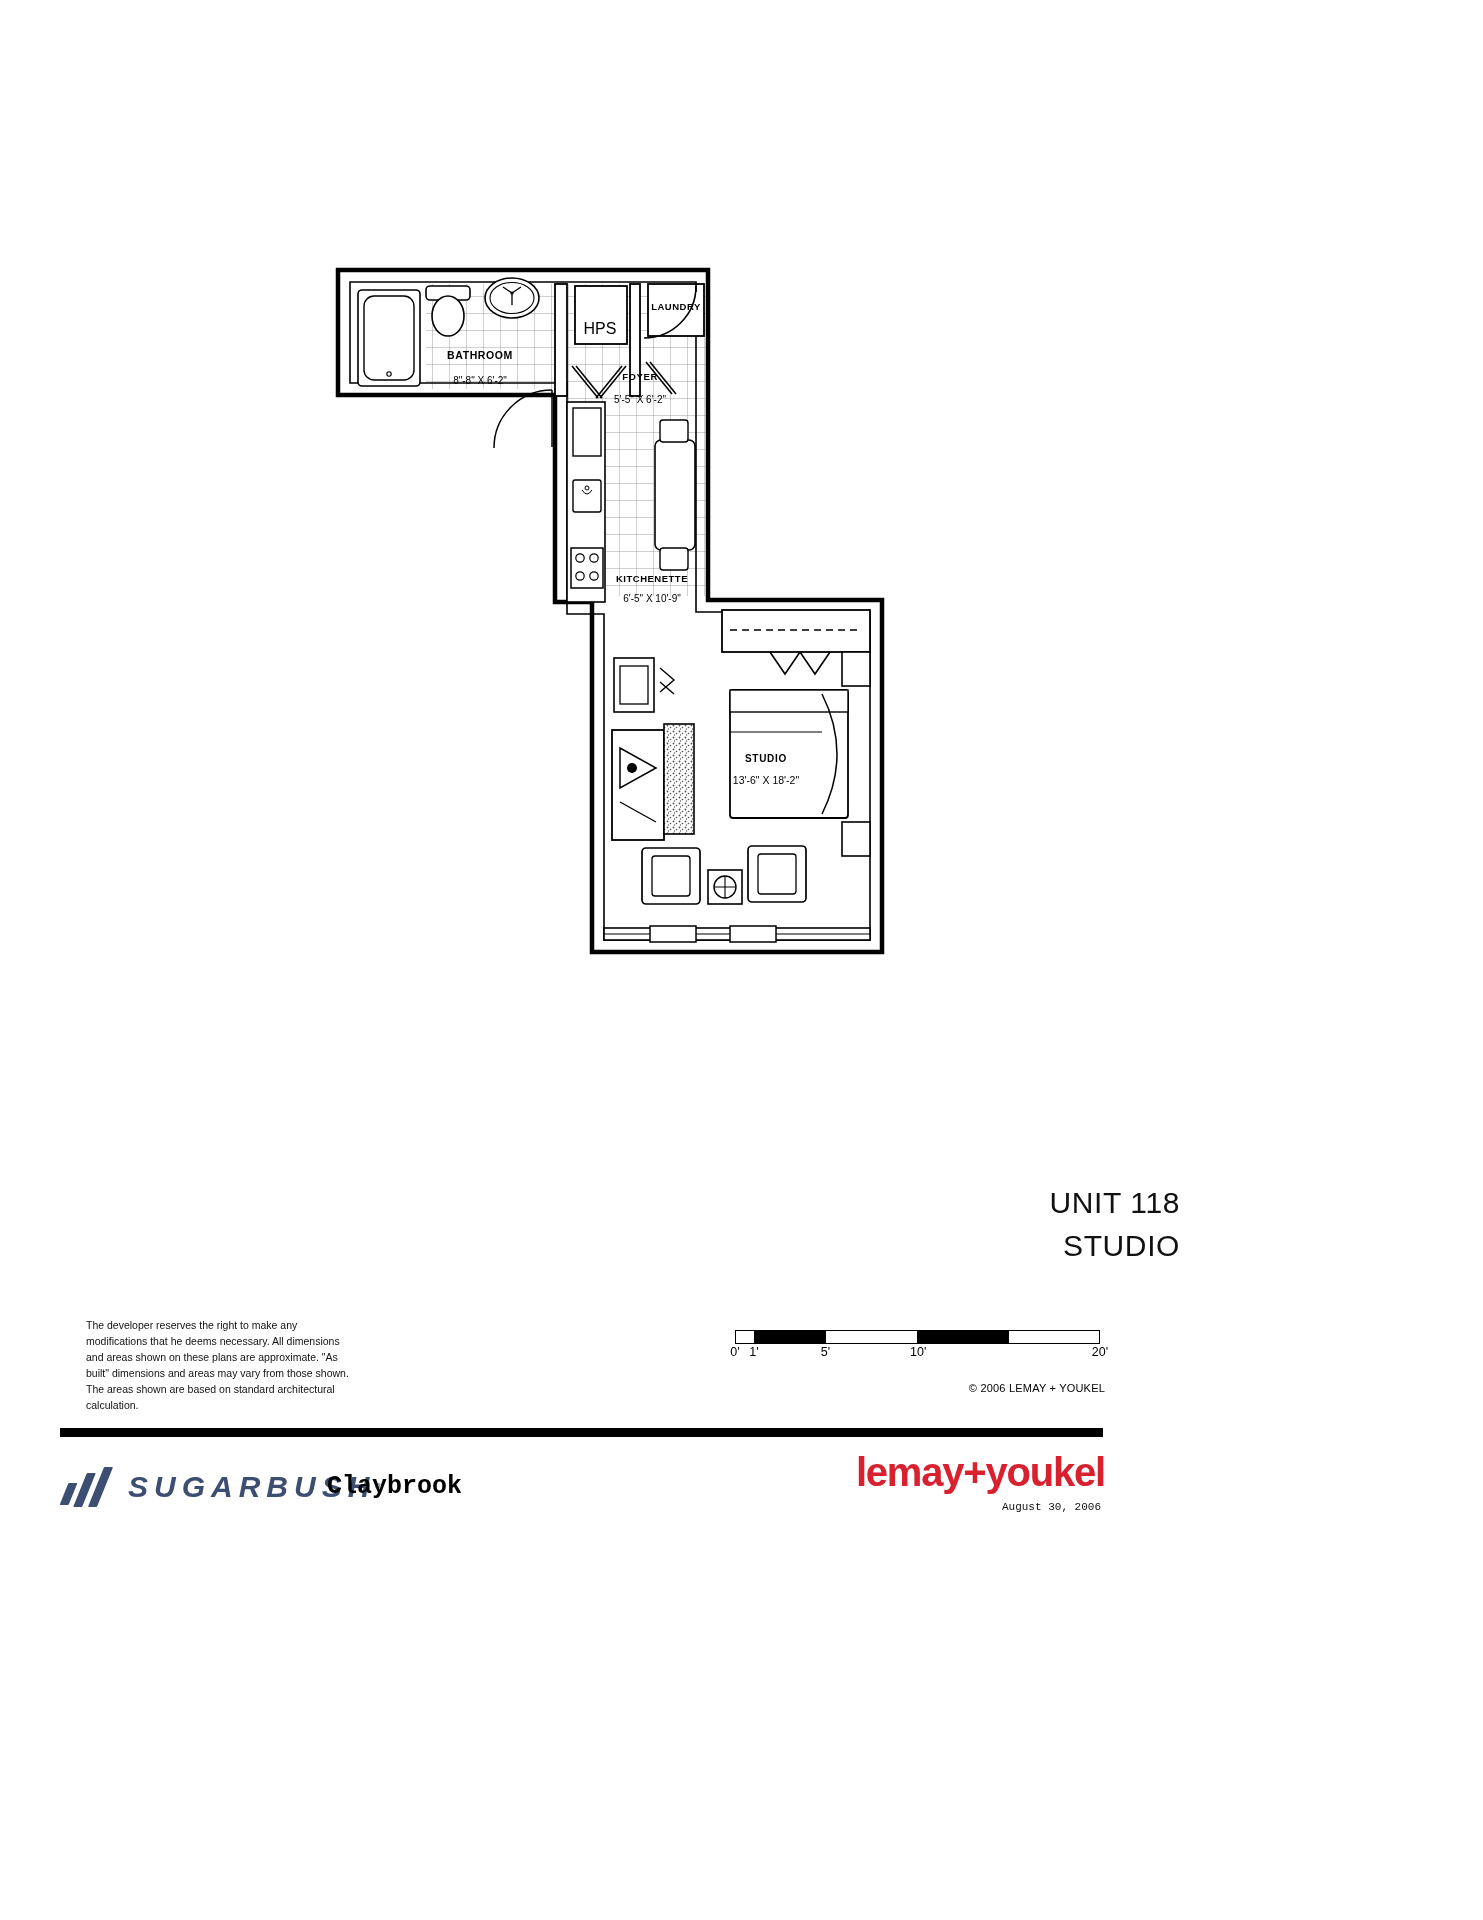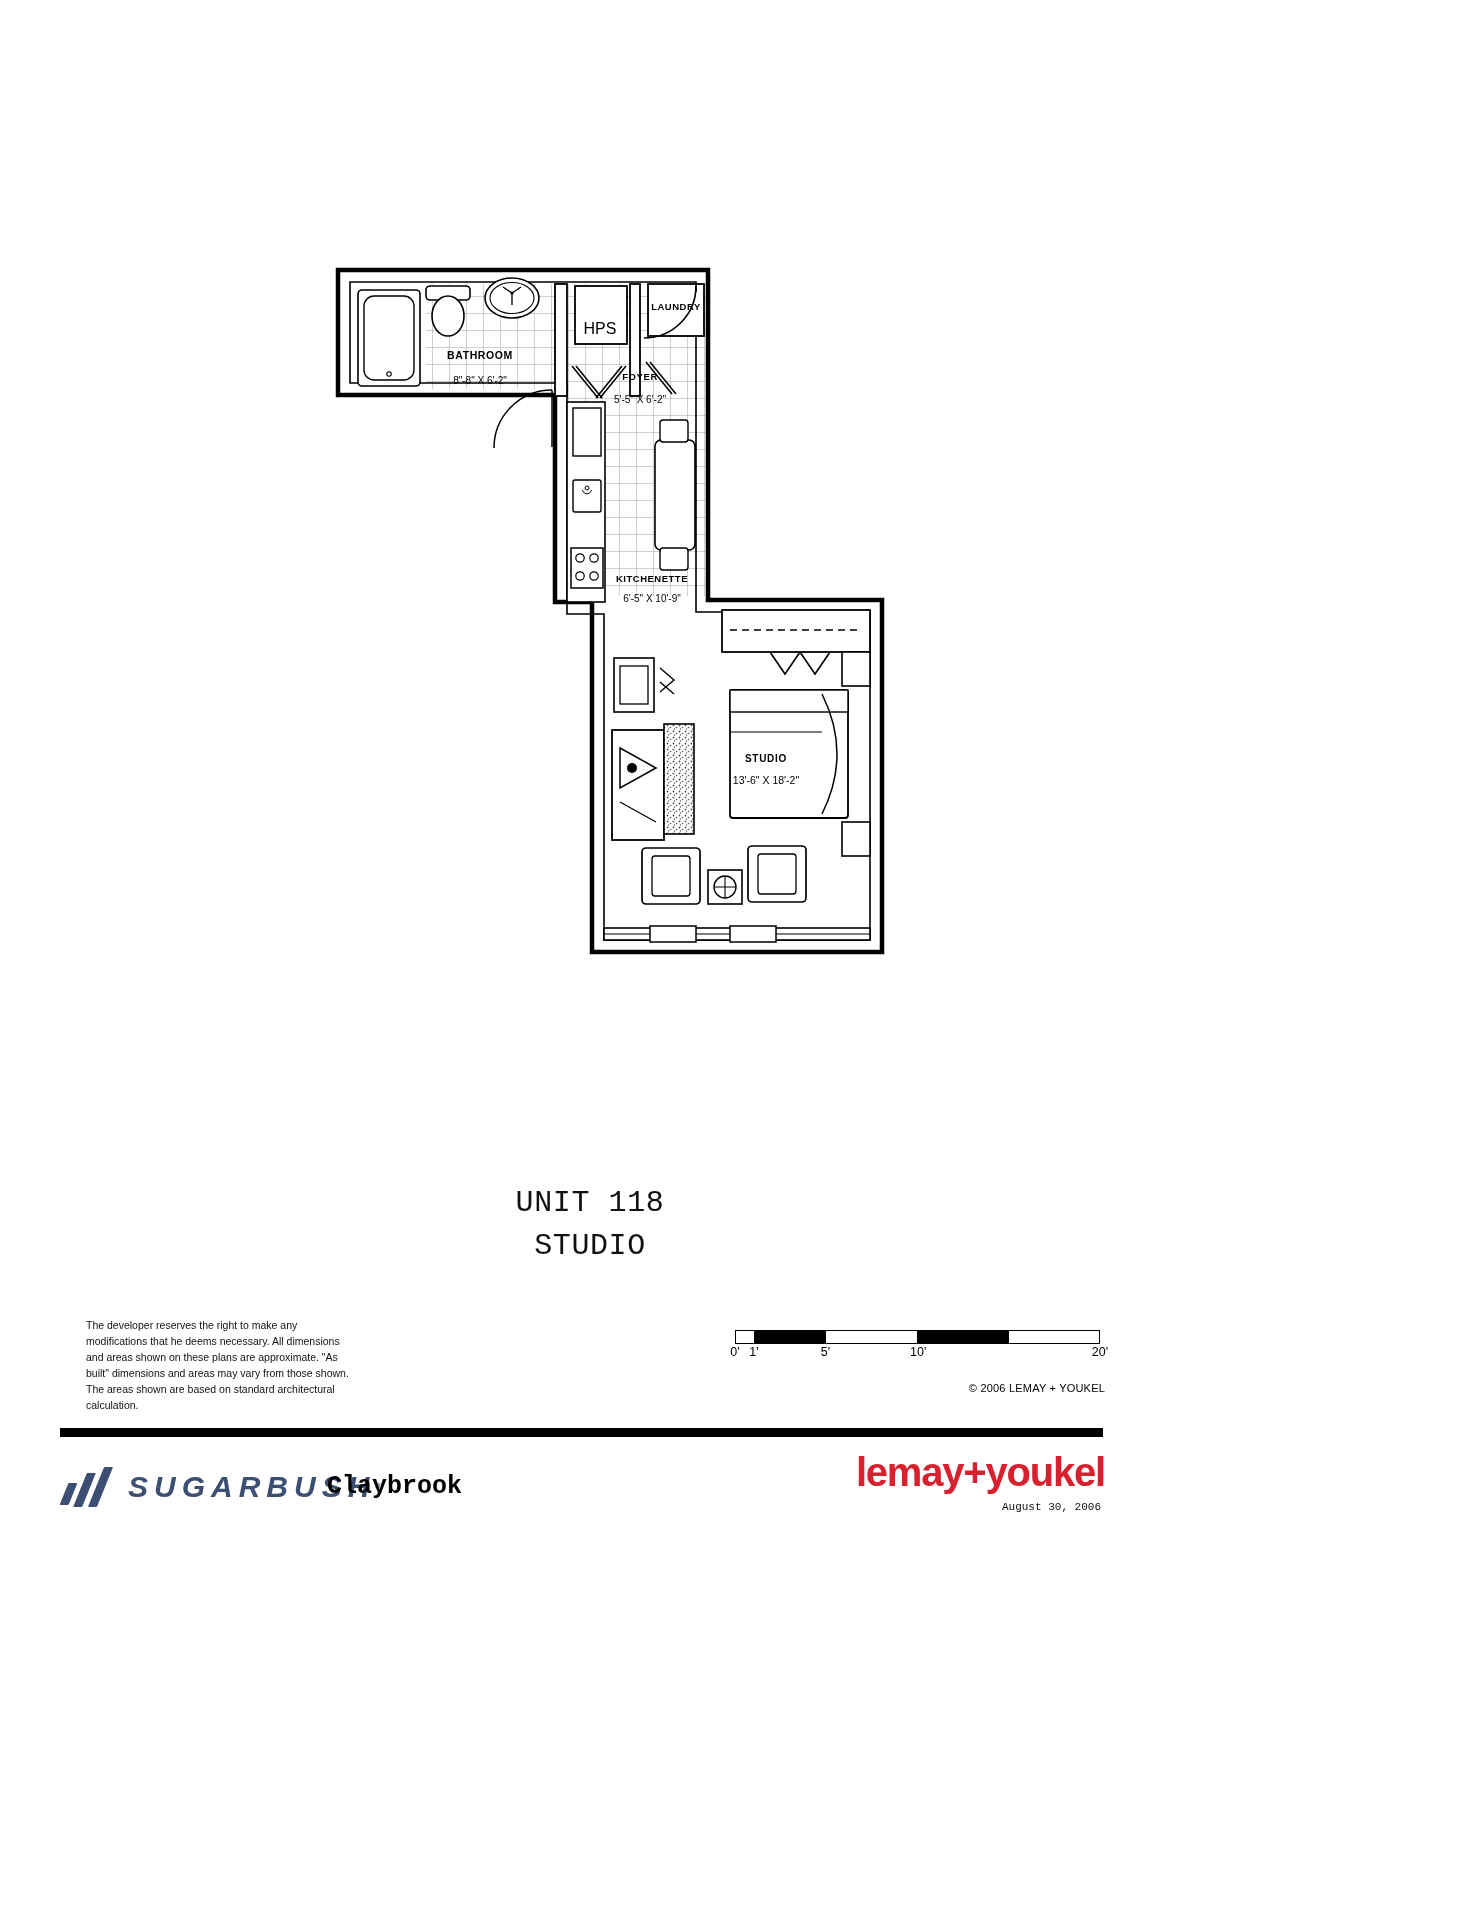--- a/index.html
+++ b/index.html
@@ -28,23 +28,22 @@
     width: 570px;
     height: 710px;
   }
 
   
   .title-block {
     position: absolute;
     left: 0;
     top: 1182px;
     width: 1180px;
-    text-align: center;
+    text-align: right;
     line-height: 1.42;
-    font-family: Liberation Mono, monospace;
   }
   .title-block div {
     font-size: 30px;
     letter-spacing: 0.6px;
     color: #111;
   }
 
   
   .disclaimer {
     position: absolute;

